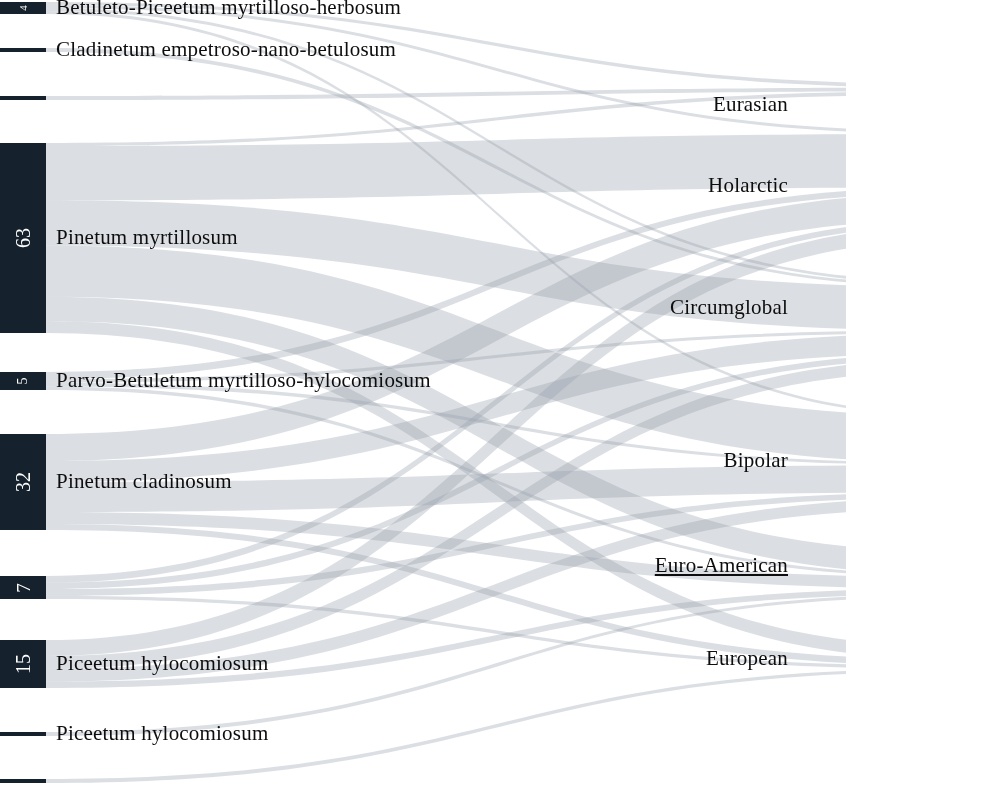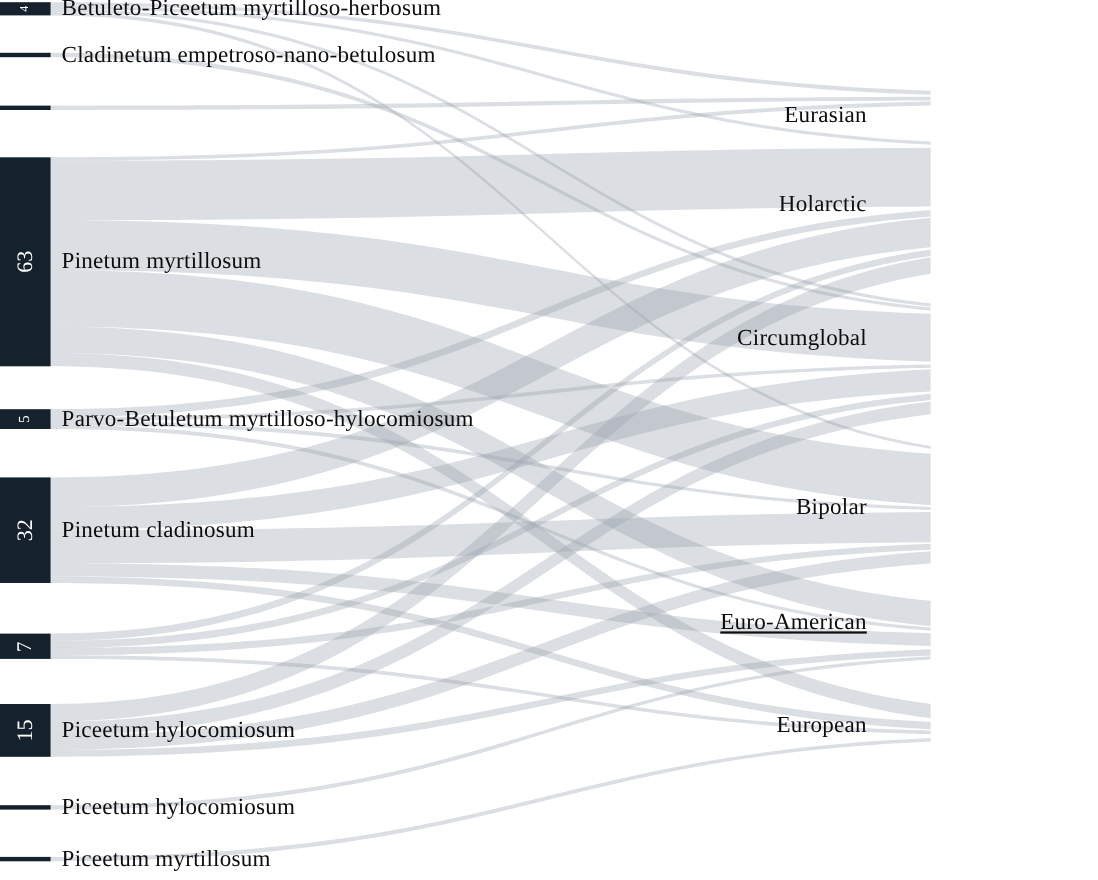--- a/index.html
+++ b/index.html
@@ -87,21 +87,20 @@
     <div class="lnode" style="top: 576px; height: 23px; width: 46px; background: rgb(21, 33, 44);">
       <span class="nval" style="color: rgb(255, 255, 255); font-size: 19px;">7</span>
     </div>
     <div class="lnode" style="top: 640px; height: 48px; width: 46px; background: rgb(21, 33, 44);">
       <span class="nval" style="color: rgb(255, 255, 255); font-size: 20px;">15</span>
     </div>
     <div class="llabel" style="top: 664px; color: rgb(13, 13, 13);">Piceetum hylocomiosum</div>
     <div class="lnode" style="top: 732px; height: 4px; width: 46px; background: rgb(21, 33, 44);"></div>
     <div class="llabel" style="top: 734px; color: rgb(13, 13, 13); text-align: center;">Piceetum hylocomiosum</div>
     <div class="lnode" style="top: 779px; height: 4px; width: 46px; background: rgb(21, 33, 44);"></div>
-    <div class="llabel" style="top: 781px; color: rgb(13, 13, 13);">Piceetum myrtillosum</div>
     <div class="rnode" style="left: 948px; top: 83px; height: 13px; width: 50px; background: rgb(151, 137, 90); border-color: rgb(107, 96, 54);"></div>
     <div class="rlabel" style="top: 105px; color: rgb(13, 13, 13);">Eurasian</div>
     <div class="rnode" style="left: 948px; top: 130px; height: 112px; width: 50px; background: rgb(151, 137, 90); border-color: rgb(107, 96, 54);">
       <span class="nval" style="color: rgb(241, 235, 211); font-size: 20px;">37</span>
     </div>
     <div class="rlabel" style="top: 186px; color: rgb(13, 13, 13);">Holarctic</div>
     <div class="rnode" style="left: 948px; top: 280px; height: 92px; width: 50px; background: rgb(151, 137, 90); border-color: rgb(107, 96, 54);">
       <span class="nval" style="color: rgb(241, 235, 211); font-size: 20px;">31</span>
     </div>
     <div class="rlabel" style="top: 308px; color: rgb(13, 13, 13);">Circumglobal</div>

